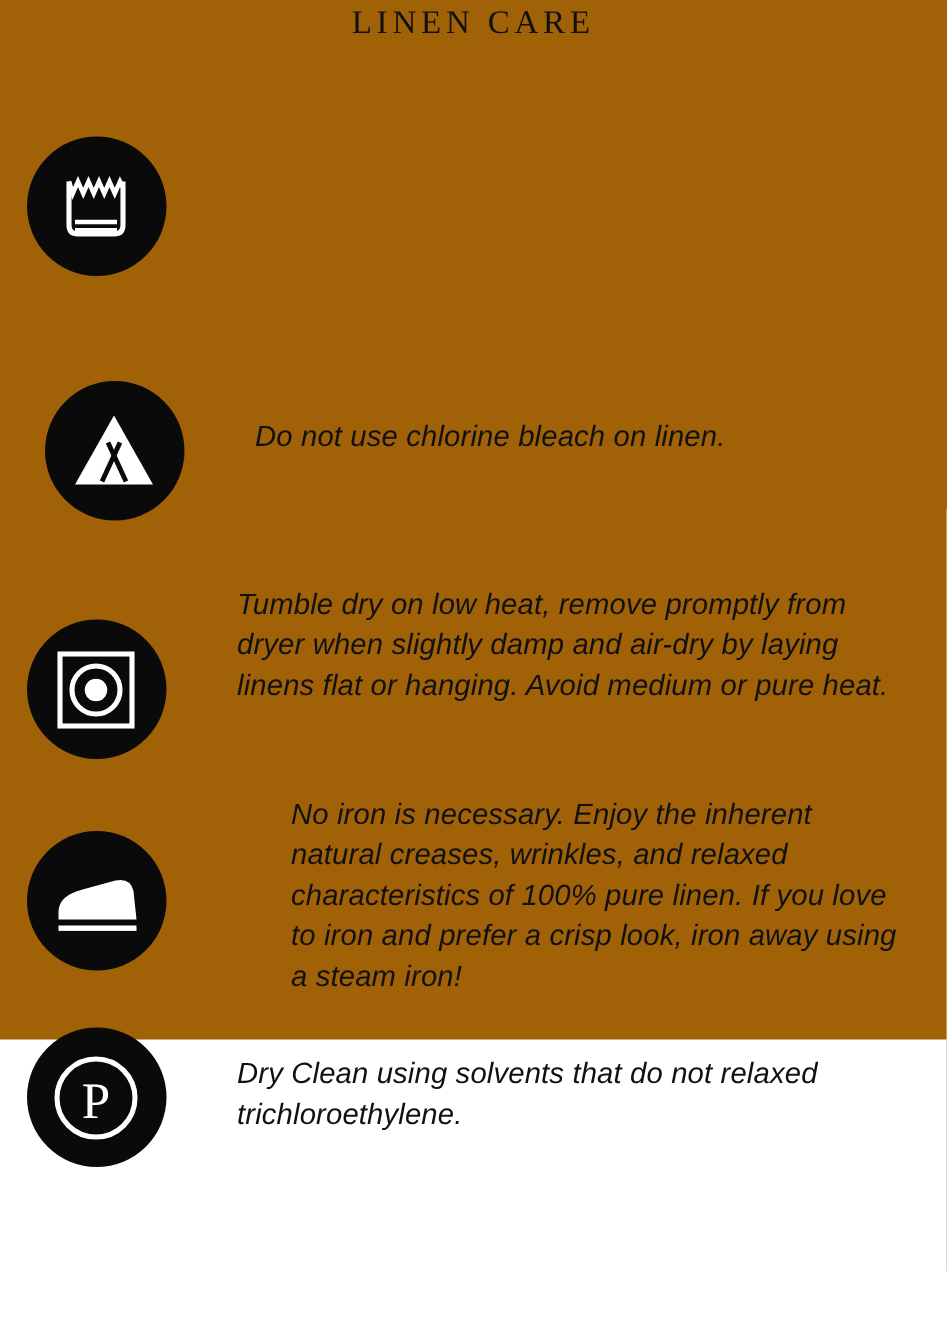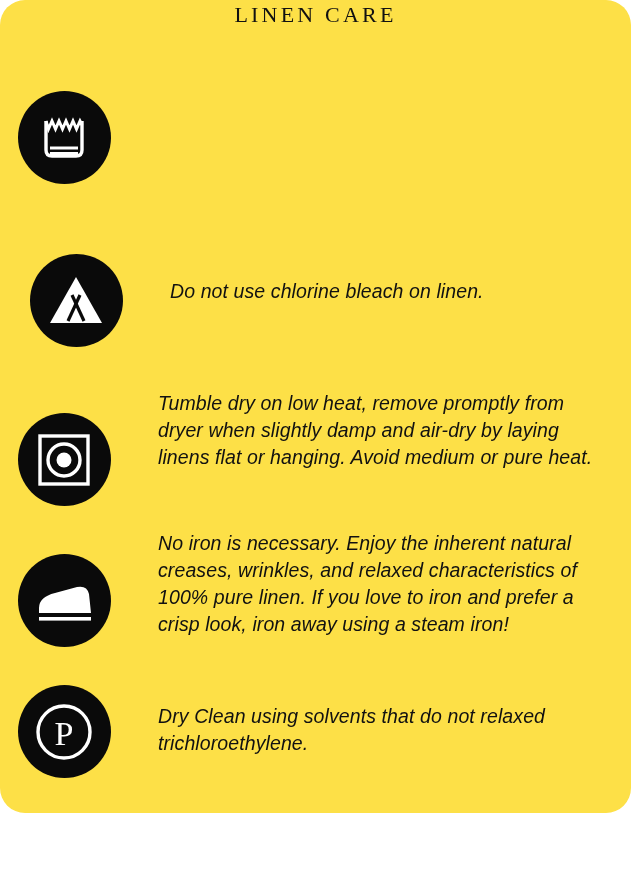--- a/index.html
+++ b/index.html
@@ -11,23 +11,22 @@
   body {
     width: 631px;
     height: 879px;
     font-family: "Liberation Sans", sans-serif;
     color: #0a0a0a;
     overflow: hidden;
   }
   .page {
     position: relative;
     width: 631px;
-    height: 813px;
-    background: #fde047;
-    border-radius: 25px;
+    height: 693px;
+    background: #a16207;
   }
   .title {
     text-align: center;
     font-family: "Liberation Serif", serif;
     font-size: 22px;
     letter-spacing: 3.2px;
     font-weight: 400;
     color: #111111;
     padding-top: 2px;
     line-height: 26px;
@@ -70,21 +69,21 @@
     font-size: 19.5px;
     line-height: 27px;
     color: #111111;
     letter-spacing: 0.1px;
     margin: 0;
   }
   
   .row-1 { height: 167px; }
   .row-2 { height: 141px; margin-left: 12px; }
   .row-3 { height: 140px; }
-  .row-4 { height: 140px; }
+  .row-4 { height: 140px; gap: 36px; }
   .row-5 { height: 120px; }
 
   .row-1 .icon-cell { padding-top: 9px; }
   .row-1 .text-cell { padding-top: 31px; }
 
   .row-2 .icon-cell { padding-top: 5px; }
   .row-2 .text-cell { padding-top: 29px; }
 
   .row-3 .icon-cell { padding-top: 23px; }
   .row-3 .text-cell { padding-top: 0px; }

